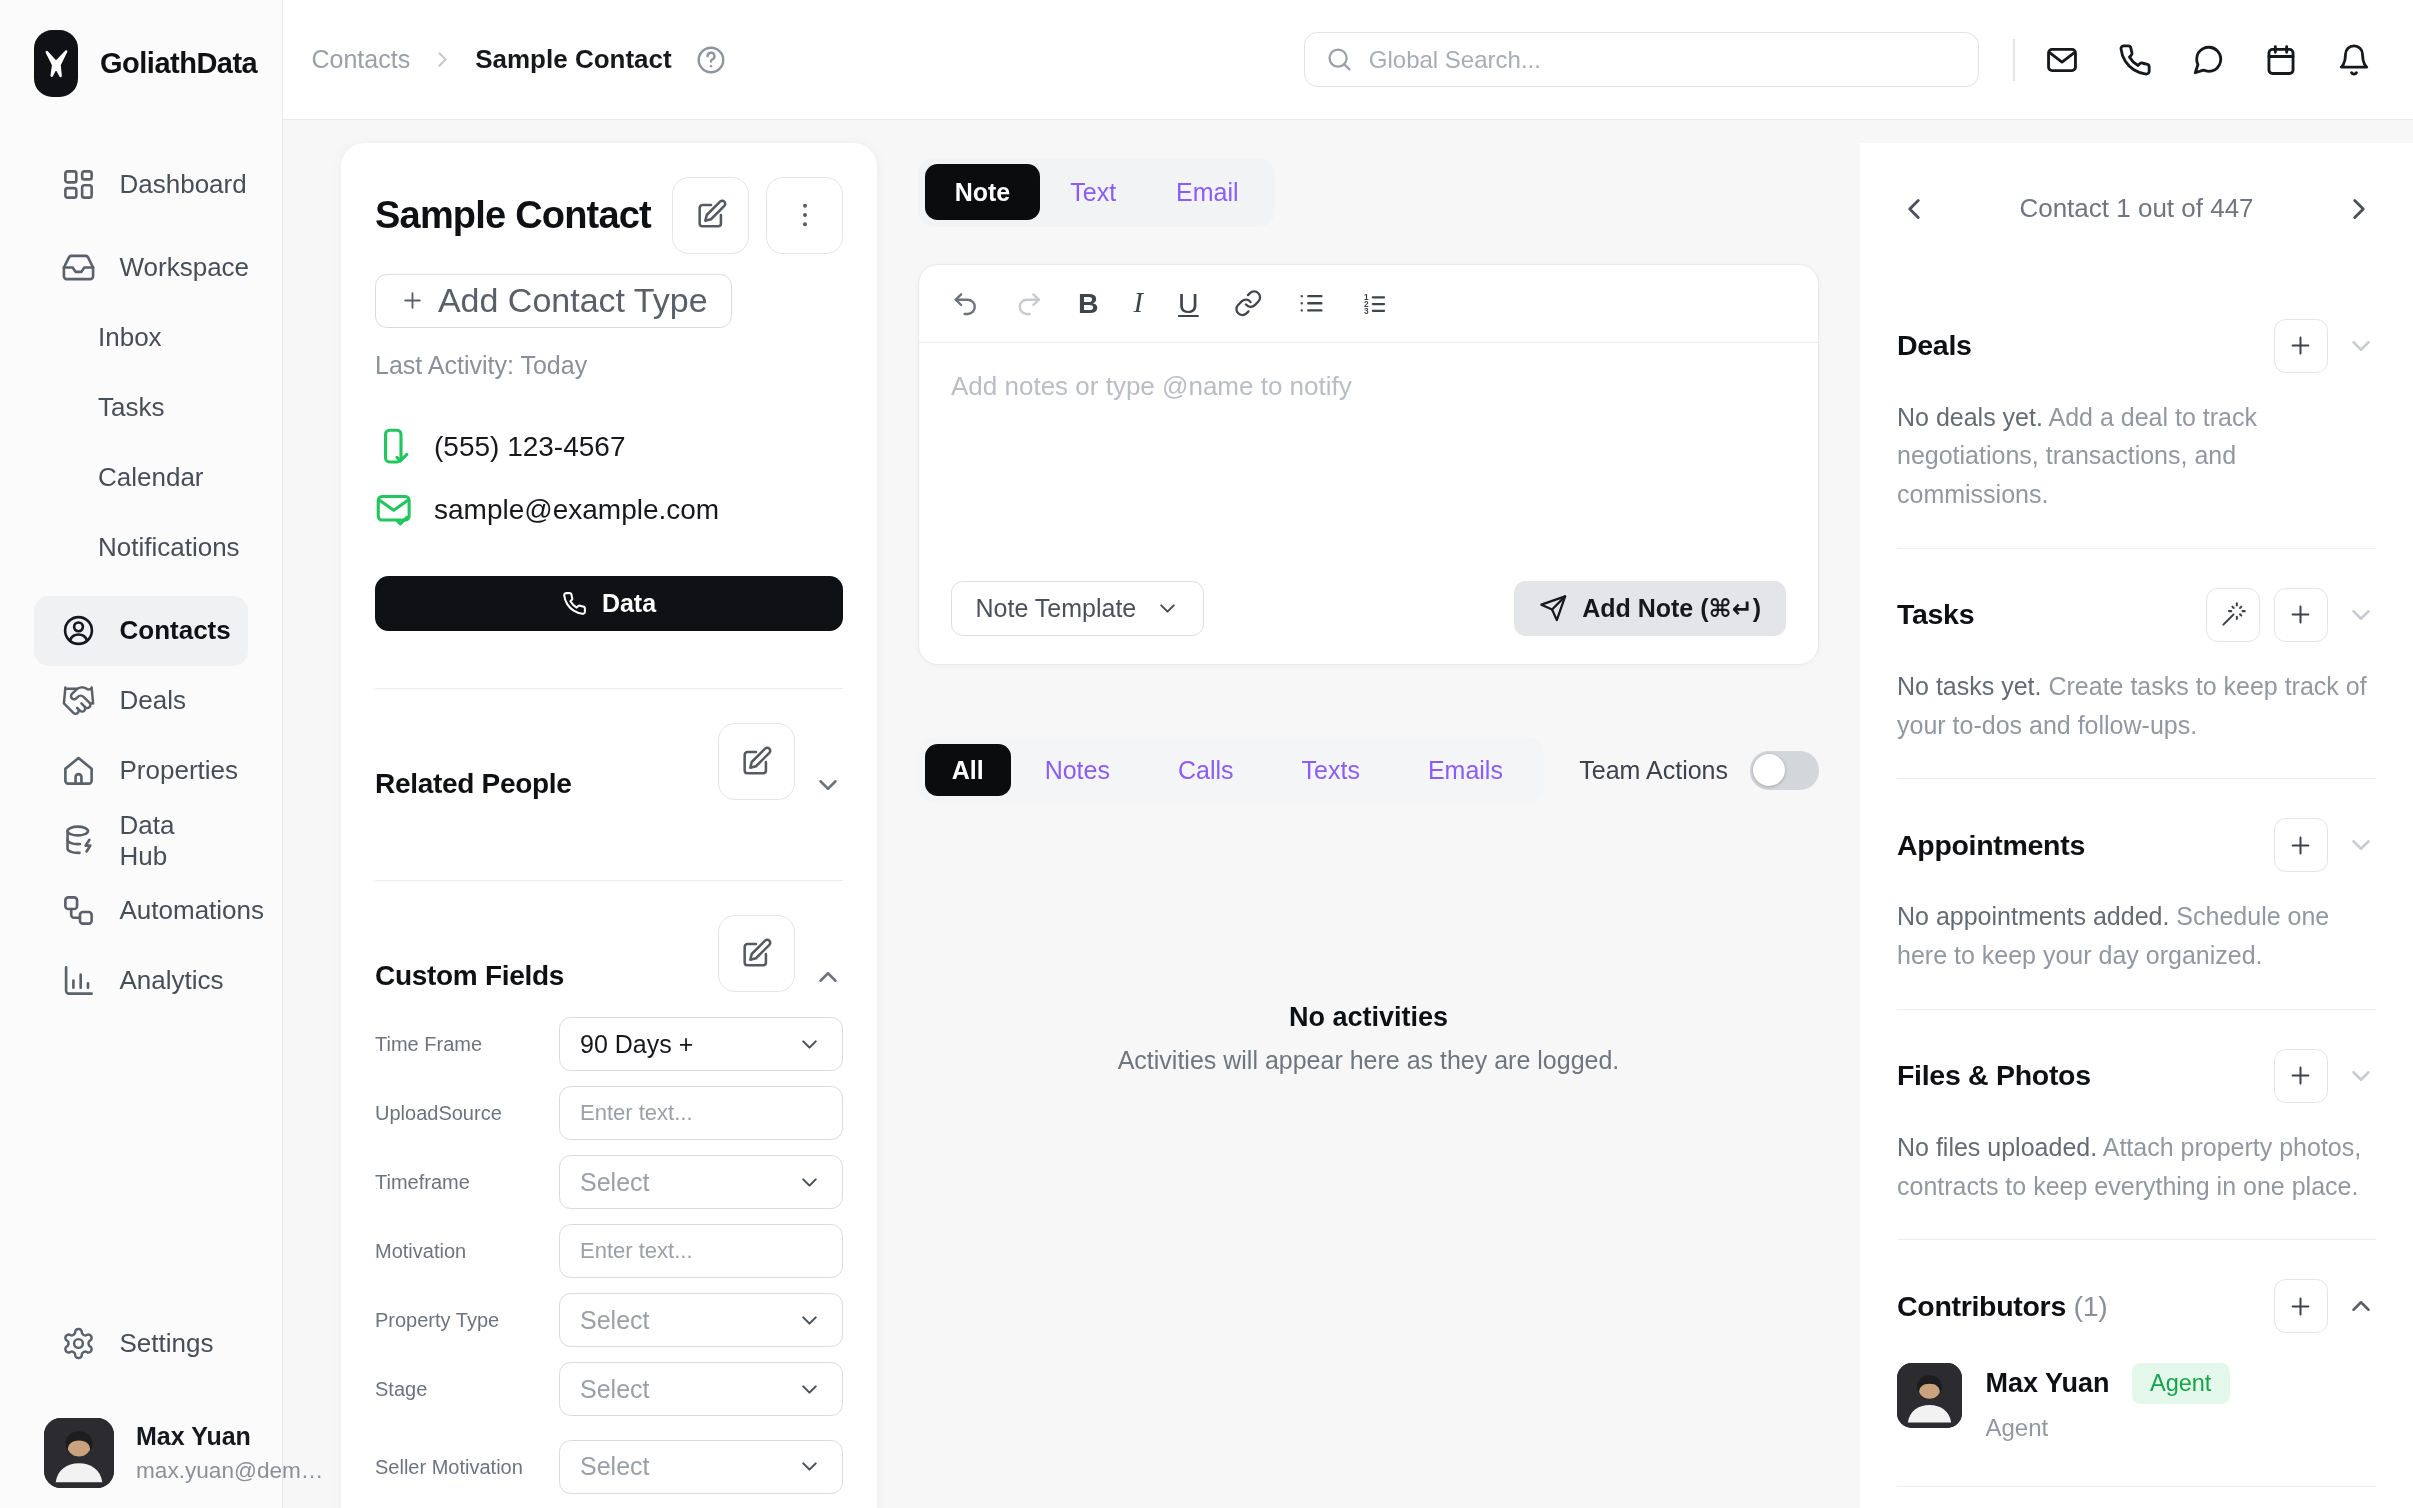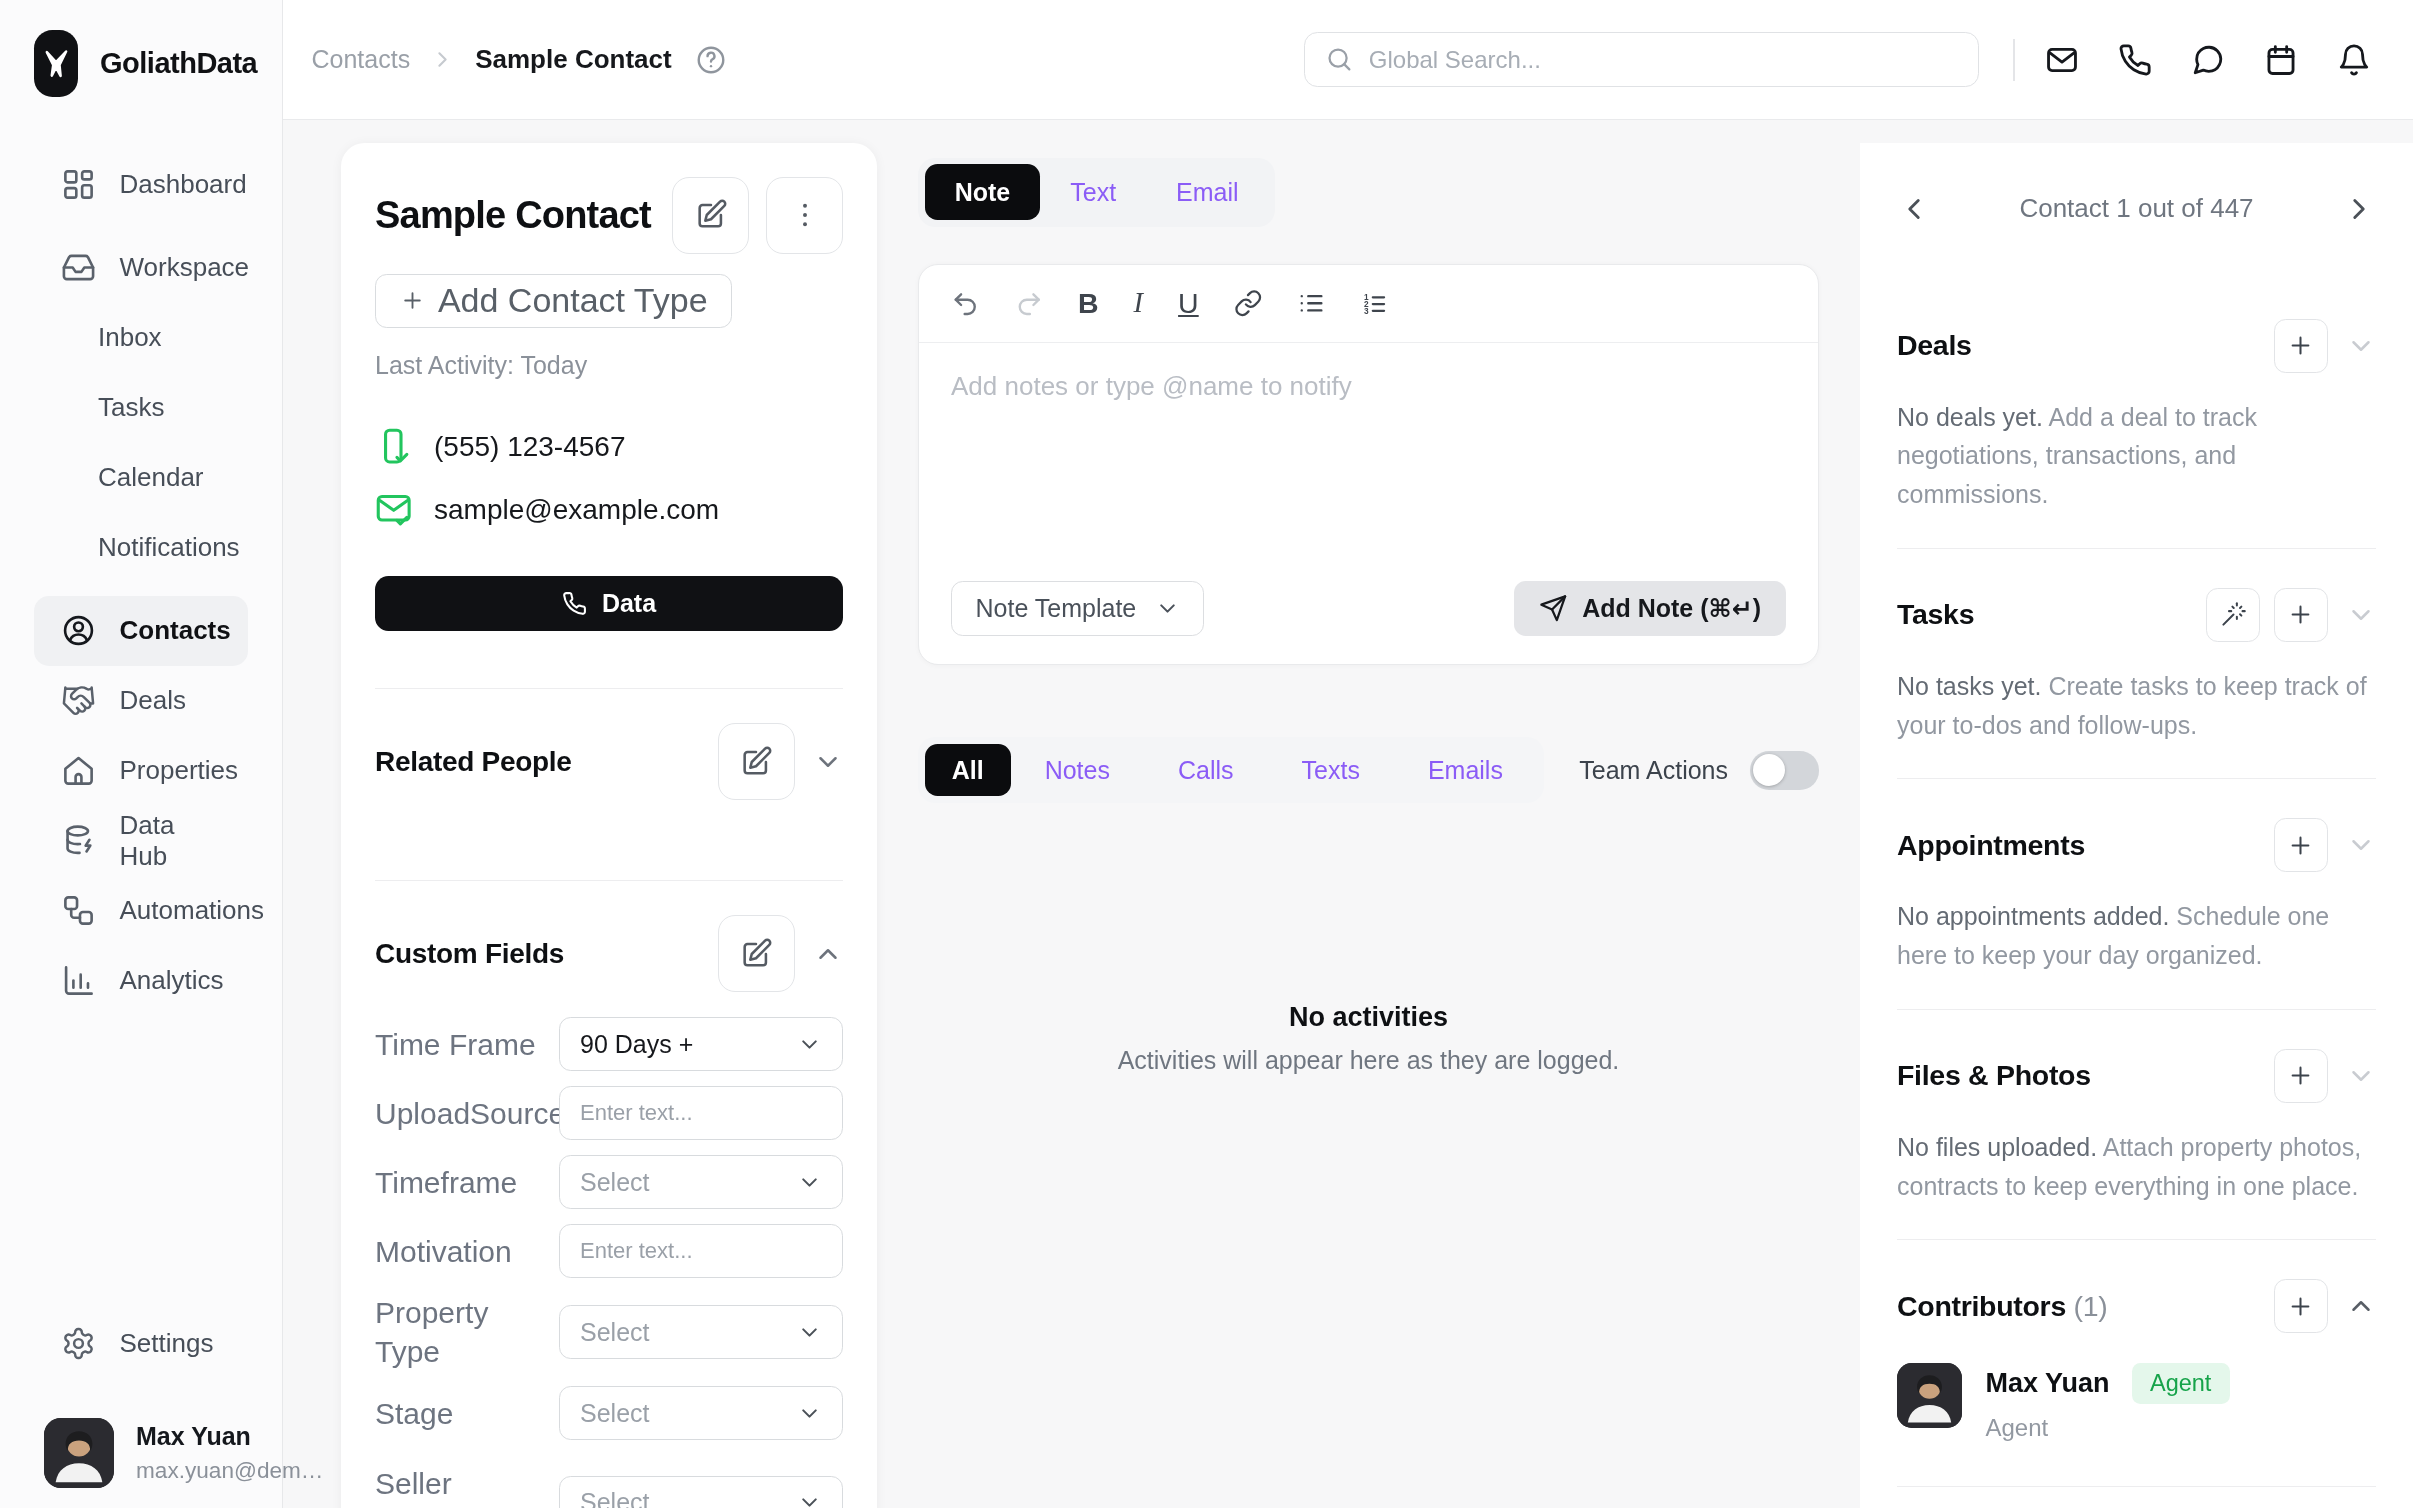--- a/index.html
+++ b/index.html
@@ -81,27 +81,27 @@
   .contact-lines { margin-top:47px; display:flex; flex-direction:column; gap:24px; }
   .contact-line { display:flex; align-items:center; gap:20px; font-size:28px; color:#16181c; }
   .contact-line .ic { color:#22c55e; }
   .call-btn {
     margin-top:47px; height:55px; width:100%; background:#101114; border:none; border-radius:13.4px;
     color:#fff; font-size:25px; font-weight:600; display:flex; align-items:center; justify-content:center;
     gap:15px; cursor:pointer; font-family:inherit;
   }
   .hdiv { border-top:1.7px solid #ededef; }
   .cc-div1 { margin-top:57px; }
-  .sec-row { display:flex; align-items:center; margin-top:34px; }
+  .sec-row { display:flex; align-items:flex-end; margin-top:34px; }
   .sec-title { font-size:28px; font-weight:700; flex:1; color:#0e1013; letter-spacing:-0.3px; }
   .sec-chev { margin-left:18.4px; color:#6d737c; cursor:pointer; }
   .cc-div2 { margin-top:80px; }
   .fields { margin-top:25px; }
   .field-row { display:flex; align-items:center; margin-bottom:15px; }
-  .field-label { width:184px; flex:none; font-size:30px; color:#6d7480; line-height:1.3; padding-right:8.4px; }
+  .field-label { width:184px; flex:none; font-size:20px; color:#6d7480; line-height:1.3; padding-right:8.4px; }
   .field-ctl {
     flex:1; height:54px; border:1.7px solid #d8dbde; border-radius:11.7px; background:#fff;
     display:flex; align-items:center; padding:0 20px; cursor:pointer;
   }
   .field-ctl .chev { margin-left:auto; color:#4b5158; }
   .val-set { font-size:25px; color:#16181c; }
   .val-ph { font-size:25px; color:#9aa0a8; }
   .field-ctl input { border:none; outline:none; width:100%; font-size:22px; font-family:inherit; background:transparent; }
   .field-ctl input::placeholder { color:#9aa0a8; }
 

